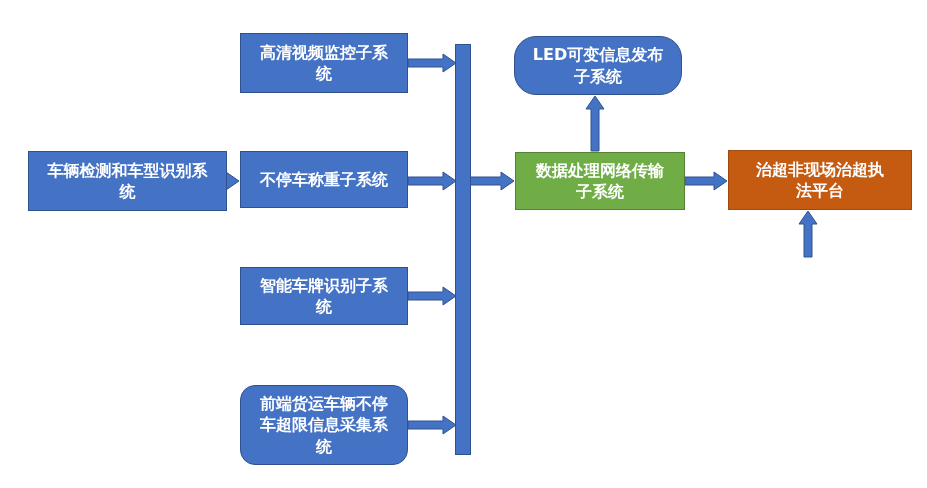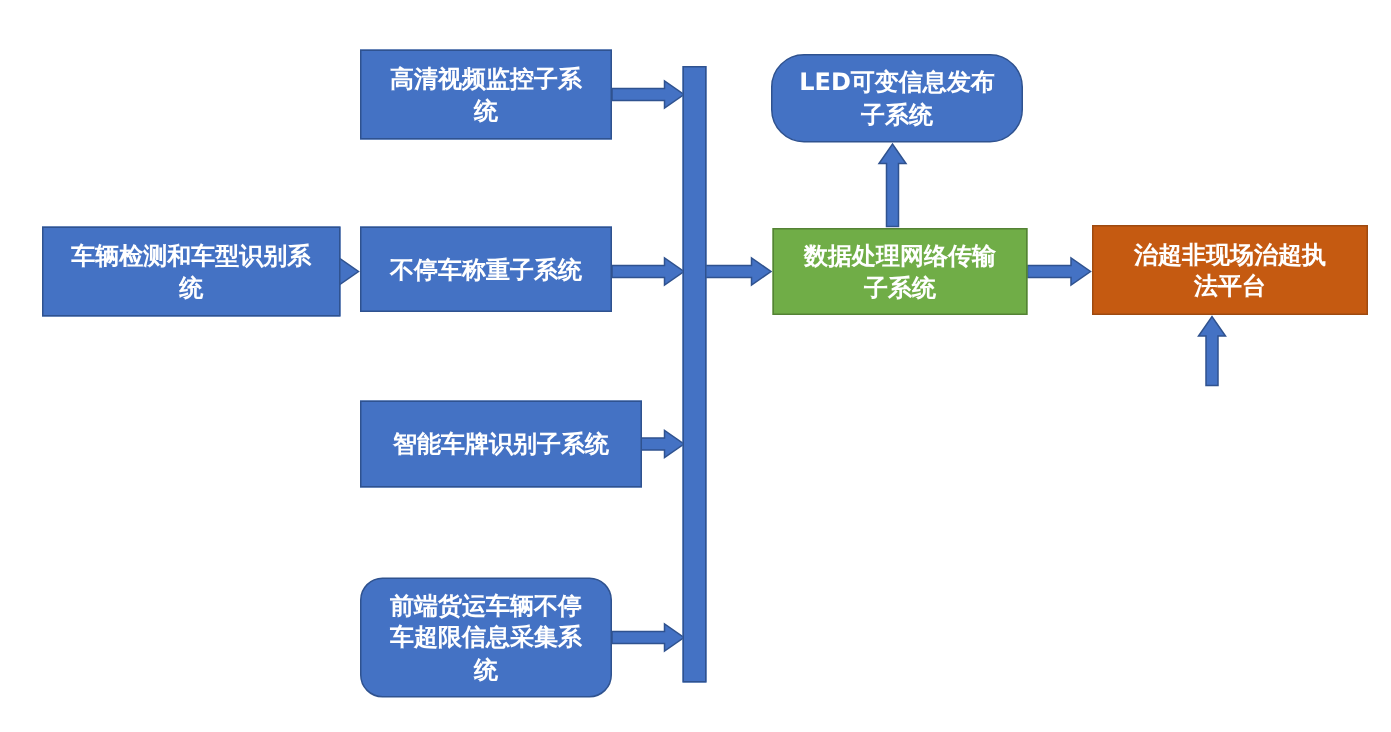--- a/index.html
+++ b/index.html
@@ -29,21 +29,21 @@
     word-break: break-all;
     z-index: 2;
   }
   .blue   { background: #4472C4; border: 1px solid #2F528F; }
   .green  { background: #70AD47; border: 1px solid #548235; }
   .orange { background: #C55A11; border: 1px solid #9E4A10; }
 
   .node-left    { left: 28px;  top: 151px; width: 199px; height: 60px; padding: 0 18px; }
   .node-r1      { left: 240px; top: 33px;  width: 168px; height: 60px; padding: 0 14px; }
   .node-r2      { left: 240px; top: 151px; width: 168px; height: 57px; padding: 0 10px; }
-  .node-r3      { left: 240px; top: 267px; width: 188px; height: 58px; padding: 0 14px; }
+  .node-r3      { left: 240px; top: 267px; width: 168px; height: 58px; padding: 0 14px; }
   .node-r4      { left: 240px; top: 385px; width: 168px; height: 80px; padding: 0 14px; border-radius: 15px; }
   .node-led     { left: 514px; top: 36px;  width: 168px; height: 59px; padding: 0 14px; border-radius: 22px; }
   .node-green   { left: 515px; top: 152px; width: 170px; height: 58px; padding: 0 15px; }
   .node-orange1 { left: 728px; top: 150px; width: 184px; height: 60px; padding: 0 22px; }
   .node-orange2 { left: 728px; top: 258px; width: 180px; height: 60px; padding: 0 20px; }
 
   .collector-bar {
     position: absolute;
     left: 455px; top: 44px;
     width: 16px; height: 411px;

